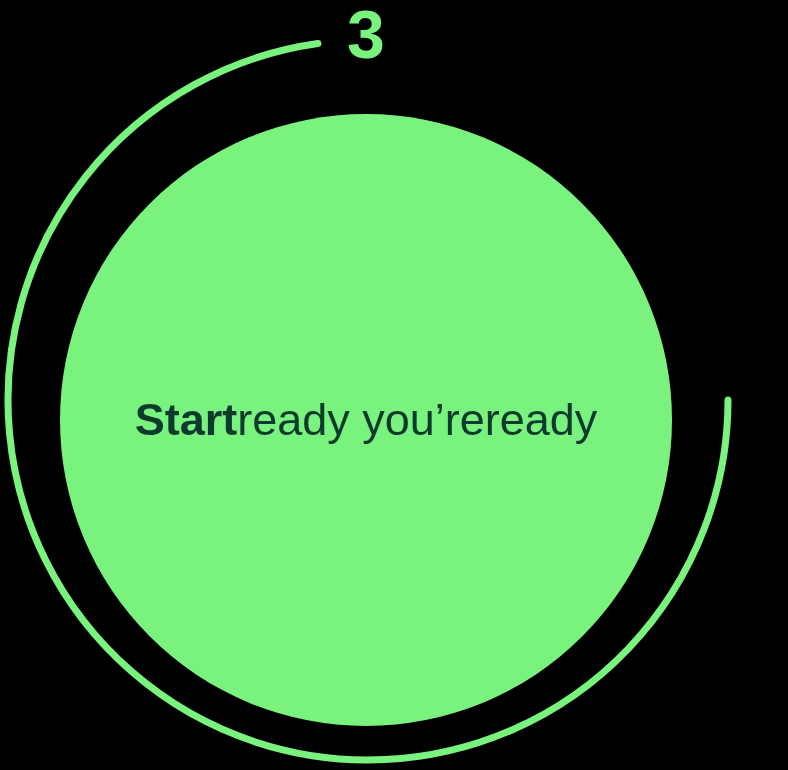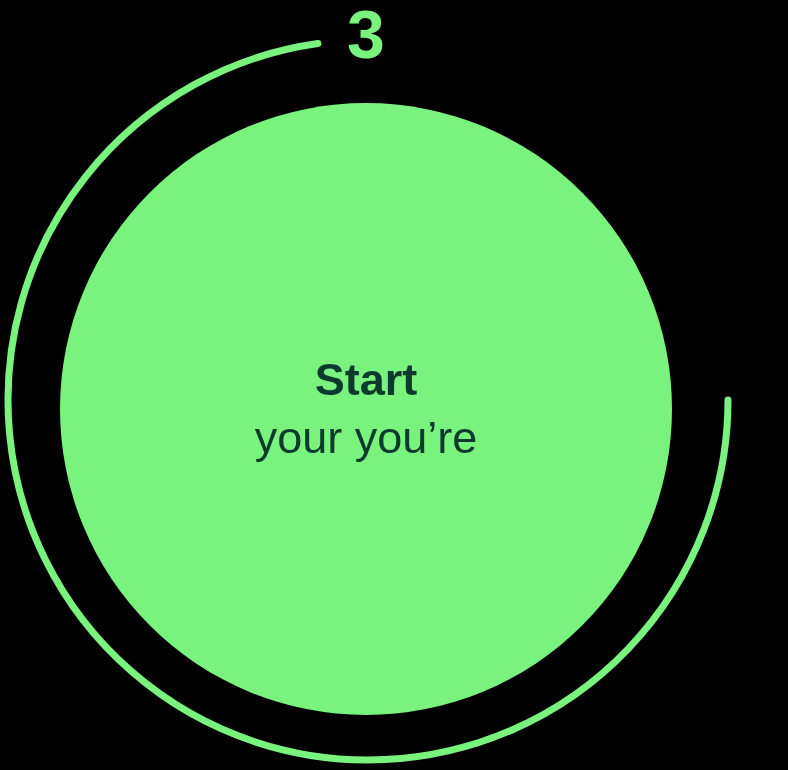--- a/index.html
+++ b/index.html
@@ -42,27 +42,26 @@
     text-align: center;
     font-size: 68px;
     line-height: 1.0;
     font-weight: 600;
     color: var(--green);
     letter-spacing: 0;
   }
   .step-circle {
     position: absolute;
     left: 60px;
-    top: 103px;
+    top: 114px;
     width: 612px;
     height: 612px;
     border-radius: 50%;
     background: var(--green);
     display: flex;
-    flex-direction: column;
     align-items: center;
     justify-content: center;
     text-align: center;
     color: var(--dark);
     font-size: 45px;
     line-height: 58px;
   }
   .step-heading {
     font-weight: 700;
   }
@@ -77,16 +76,17 @@
 <div class="stage">
 
   <svg class="arc-svg" viewBox="0 0 788 770" xmlns="http://www.w3.org/2000/svg" aria-hidden="true">
     <path class="arc-path" d="M 317.9 43.5 A 360 360 0 1 0 728 400"></path>
   </svg>
 
   <div class="step-number">3</div>
 
   <div class="step-circle">
     <div class="step-heading">Start</div>
-    <div class="step-line">your you’re</div>
+    <div class="step-line">ready you’re</div>
+    <div class="step-line">ready</div>
   </div>
 
 </div>
 
 </body></html>

